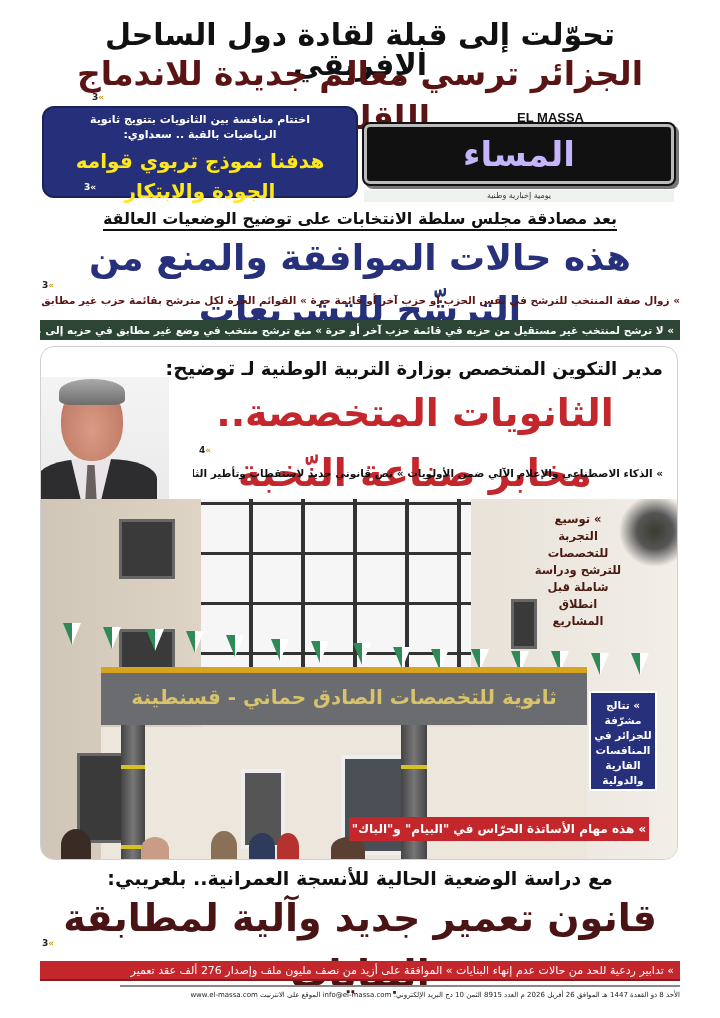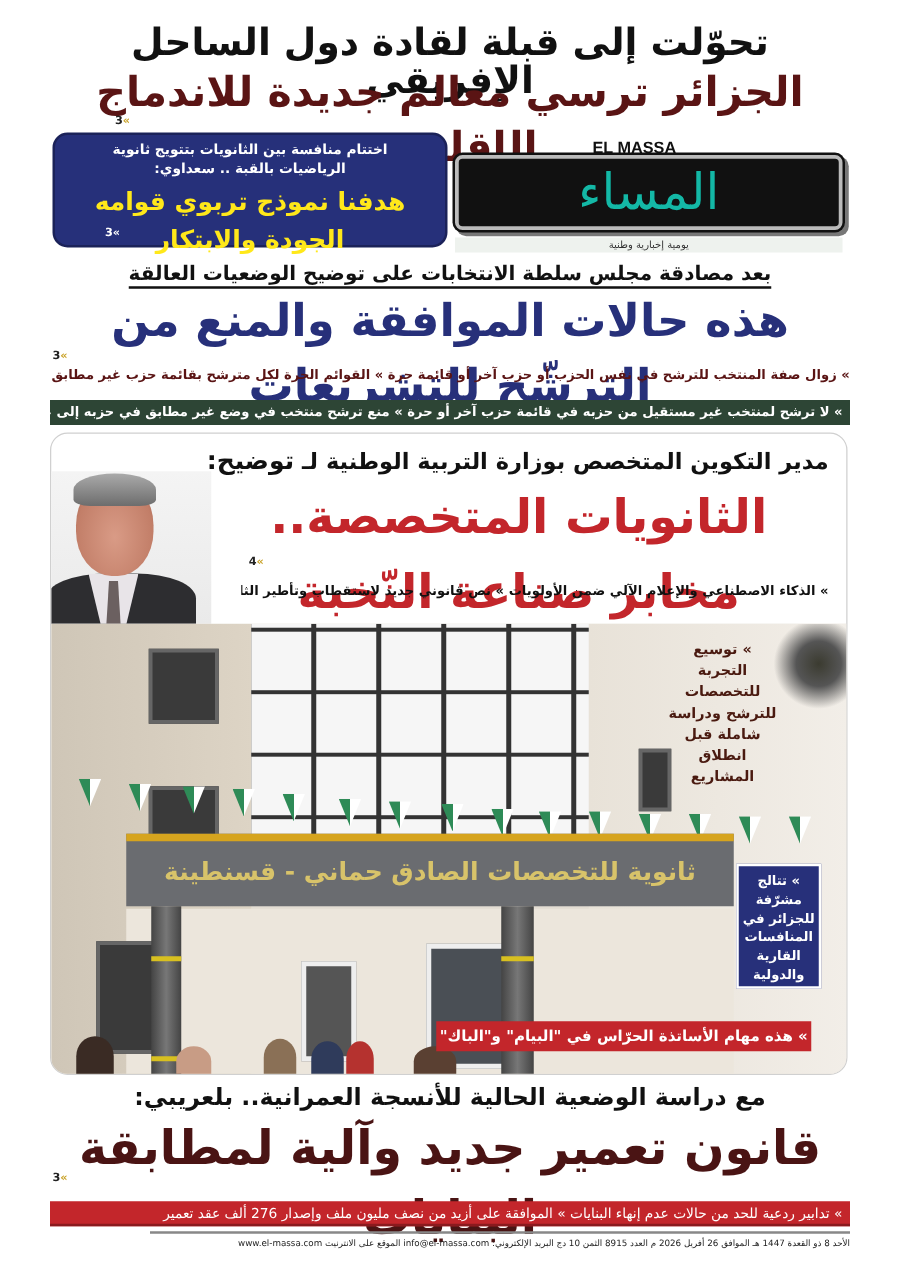--- a/index.html
+++ b/index.html
@@ -8,23 +8,23 @@
   .abs { position: absolute; }
   .kicker-top { top: 20px; left: 40px; width: 640px; text-align: center; font-weight: bold; font-size: 30px; color: #111; line-height: 30px; }
   .main-head { top: 52px; left: 36px; width: 648px; text-align: center; font-weight: bold; font-size: 33px; color: #5a1414; line-height: 44px; letter-spacing: -1px; }
   .pg-ref { font-family: "DejaVu Sans", sans-serif; font-weight: bold; font-size: 9px; color: #222; direction: ltr; }
   .pg-ref .arr { color: #c9a227; }
   .promo-box { top: 106px; left: 42px; width: 316px; height: 92px; background: #26307a; border-radius: 12px; border: 2px solid #1b2259; padding: 4px 26px; color: #fff; text-align: center; }
   .promo-kicker { font-weight: bold; font-size: 11px; line-height: 15px; }
   .promo-head { font-weight: bold; font-size: 20px; color: #ffe81a; line-height: 30px; margin-top: 4px; letter-spacing: -0.5px; }
   .promo-ref { position: absolute; left: 40px; bottom: 4px; color: #fff; }
   .masthead { top: 110px; left: 364px; width: 310px; height: 92px; }
-  .mast-en { position: absolute; top: 0; left: 110px; width: 110px; text-align: left; font-family: "Liberation Sans", sans-serif; font-weight: bold; font-size: 13px; color: #111; direction: ltr; }
+  .mast-en { position: absolute; top: 0; left: 110px; width: 110px; text-align: right; font-family: "Liberation Sans", sans-serif; font-weight: bold; font-size: 13px; color: #111; direction: ltr; }
   .mast-ar { position: absolute; top: 14px; left: 0; width: 310px; height: 60px; background: #111; border: 3px solid #bbb; box-shadow: 0 0 0 2px #111, 3px 3px 0 2px #777; border-radius: 6px; color: #111; display: flex; align-items: center; justify-content: center; }
-  .mast-ar span { font-weight: normal; font-size: 40px; color: #14b8a6; -webkit-text-stroke: 0; letter-spacing: 2px; text-shadow: 0 0 0 #000; }
+  .mast-ar span { font-weight: bold; font-size: 34px; color: #c4b5fd; -webkit-text-stroke: 0; letter-spacing: 2px; text-shadow: 0 0 0 #000; }
   .mast-tag { position: absolute; top: 80px; left: 0; width: 310px; height: 12px; background: #eef2ee; font-size: 8px; line-height: 12px; text-align: center; color: #333; }
   .sub-kicker { top: 208px; left: 60px; width: 600px; text-align: center; font-weight: bold; font-size: 16px; color: #111; line-height: 22px; }
   .sub-kicker span { border-bottom: 2px solid #111; padding-bottom: 1px; }
   .big-head { top: 232px; left: 36px; width: 648px; text-align: center; font-weight: bold; font-size: 36px; color: #27307a; line-height: 52px; letter-spacing: -1px; }
   .bullets1 { top: 292px; left: 40px; width: 640px; font-weight: bold; font-size: 10.5px; color: #5a1414; line-height: 16px; text-align: center; white-space: nowrap; overflow: hidden; }
   .bar-green { top: 320px; left: 40px; width: 640px; height: 20px; background: #2d4535; color: #fff; font-weight: bold; font-size: 10.5px; line-height: 20px; padding: 0 6px; white-space: nowrap; overflow: hidden; }
   .feature { top: 346px; left: 40px; width: 638px; height: 514px; border: 1px solid #d0d0d0; border-radius: 14px; overflow: hidden; background: #fff; }
   .feat-kicker { position: absolute; top: 8px; right: 14px; width: 520px; text-align: right; font-weight: bold; font-size: 18px; color: #111; line-height: 26px; }
   .feat-kicker b { font-size: 20px; }
   .feat-head { position: absolute; top: 36px; right: 12px; width: 500px; text-align: center; font-weight: bold; font-size: 38px; color: #c3262b; line-height: 60px; letter-spacing: -1px; }

